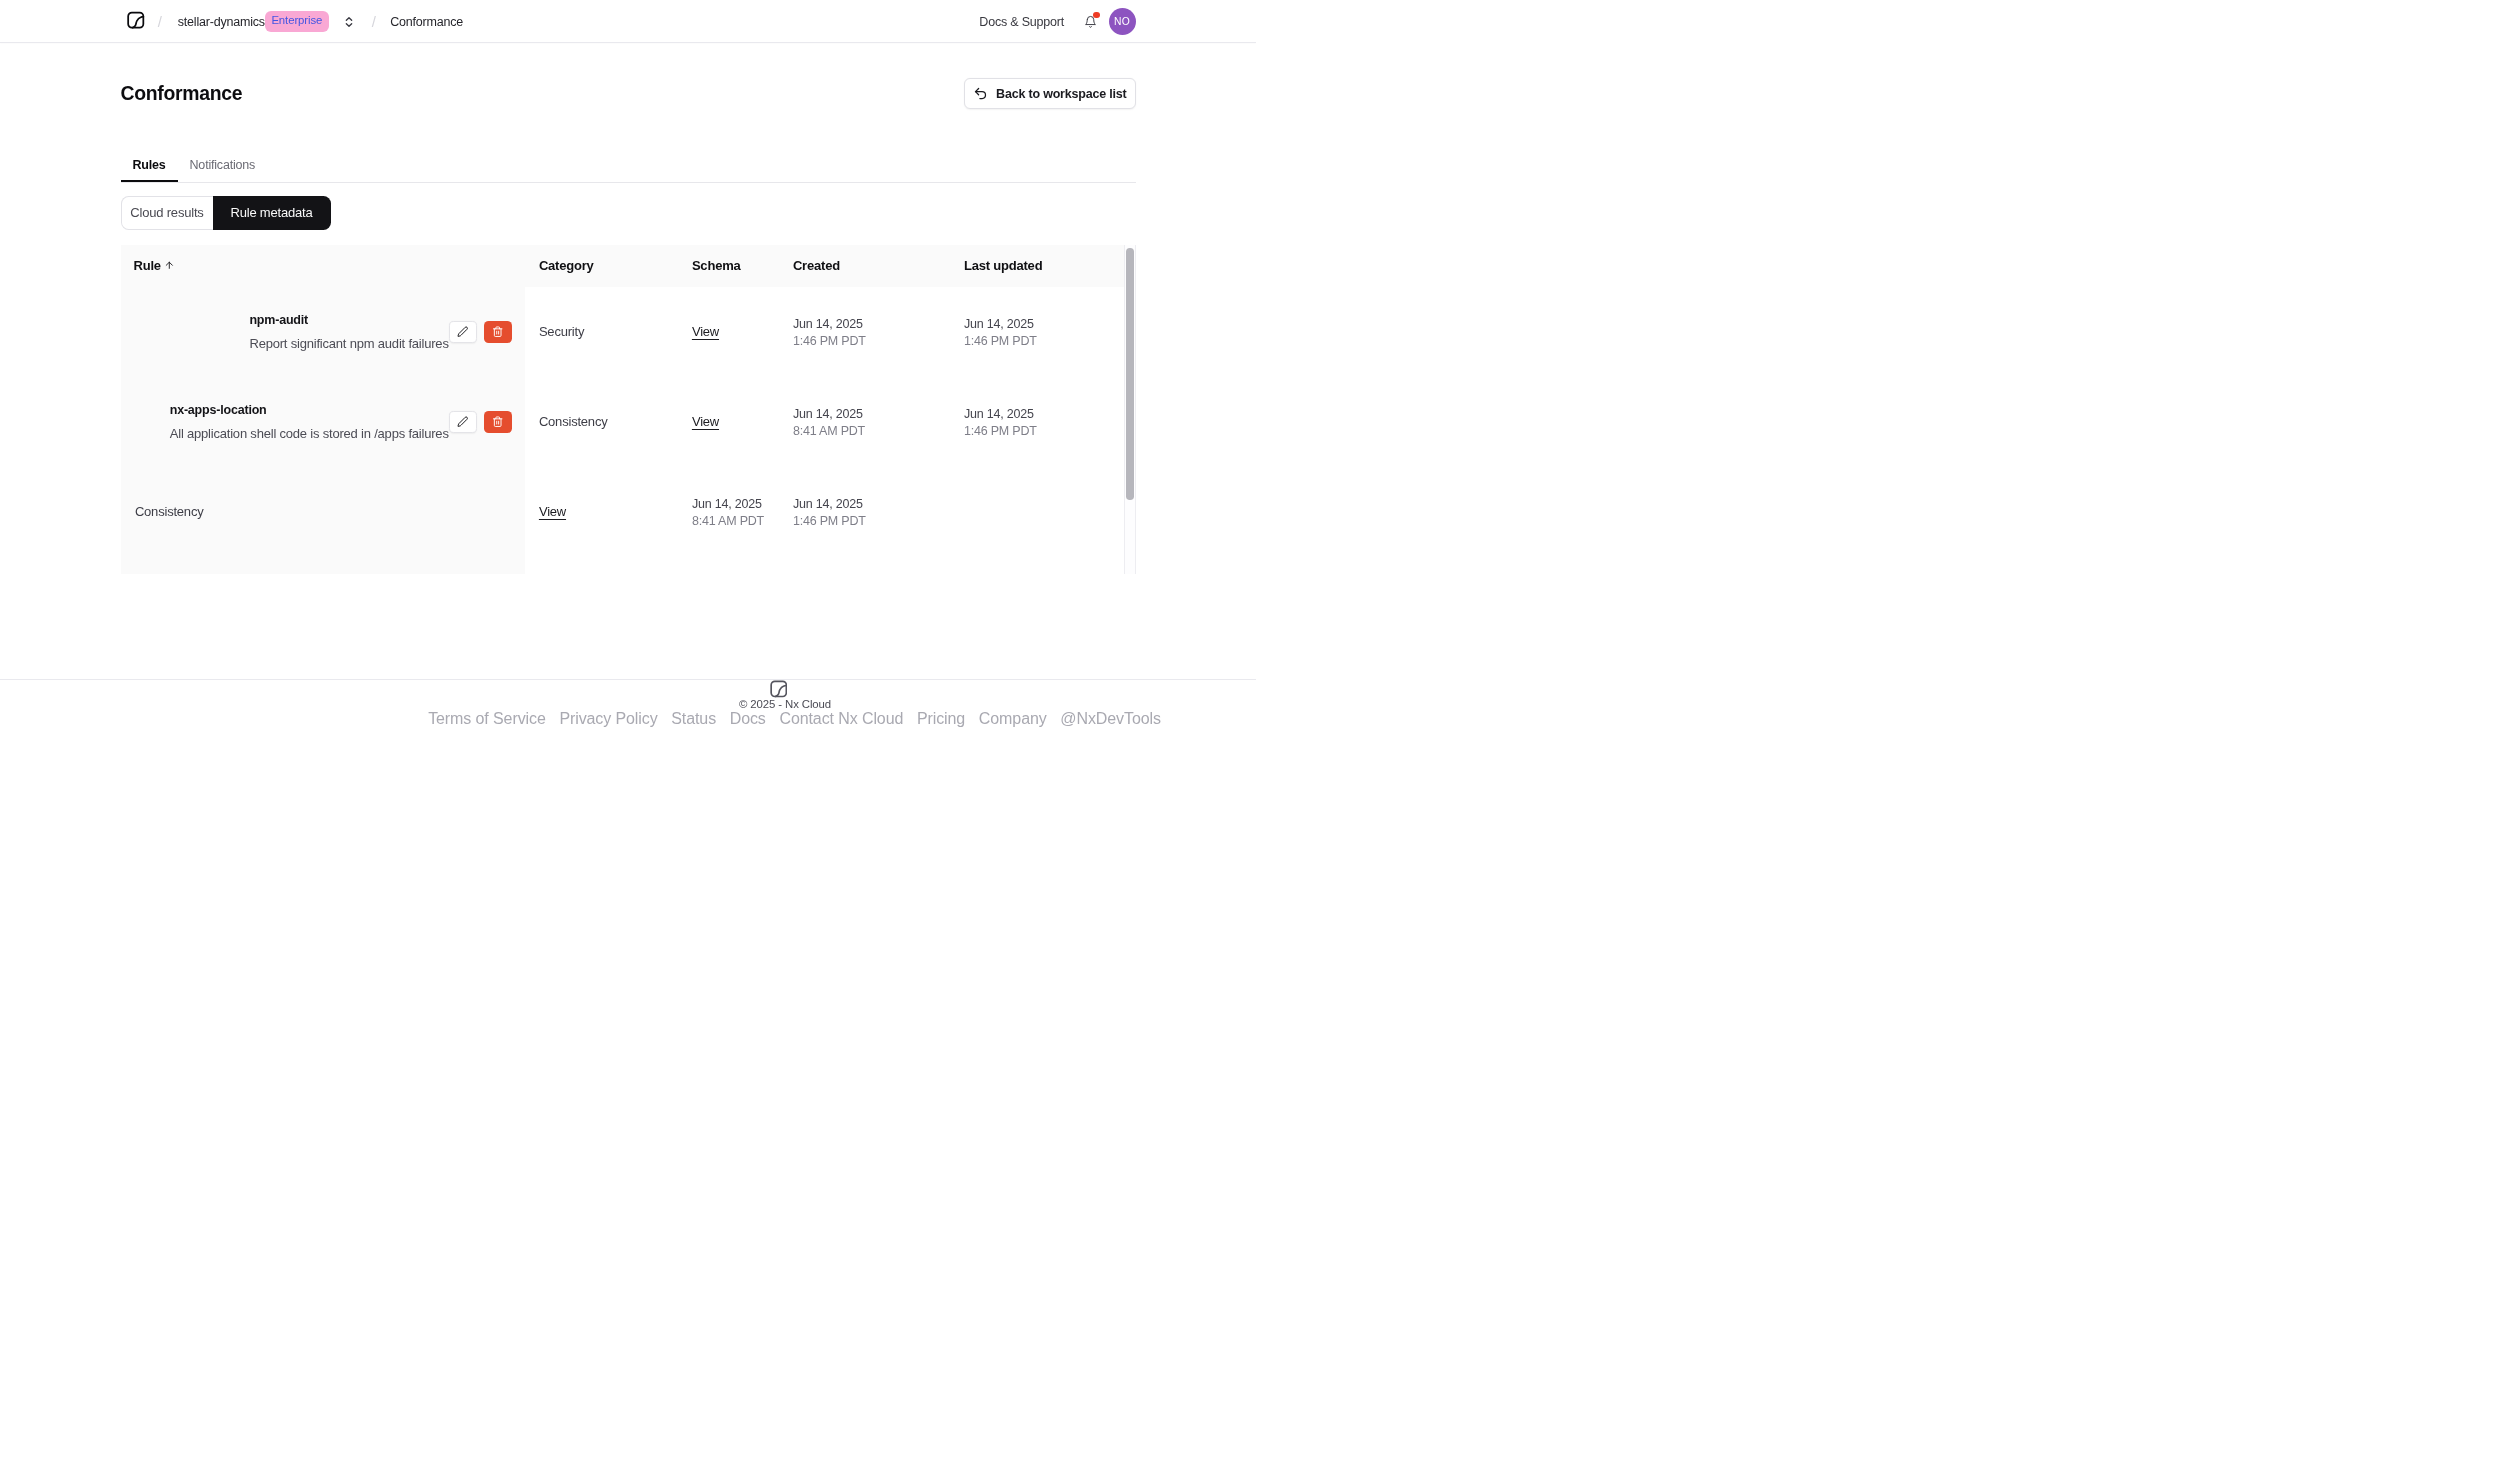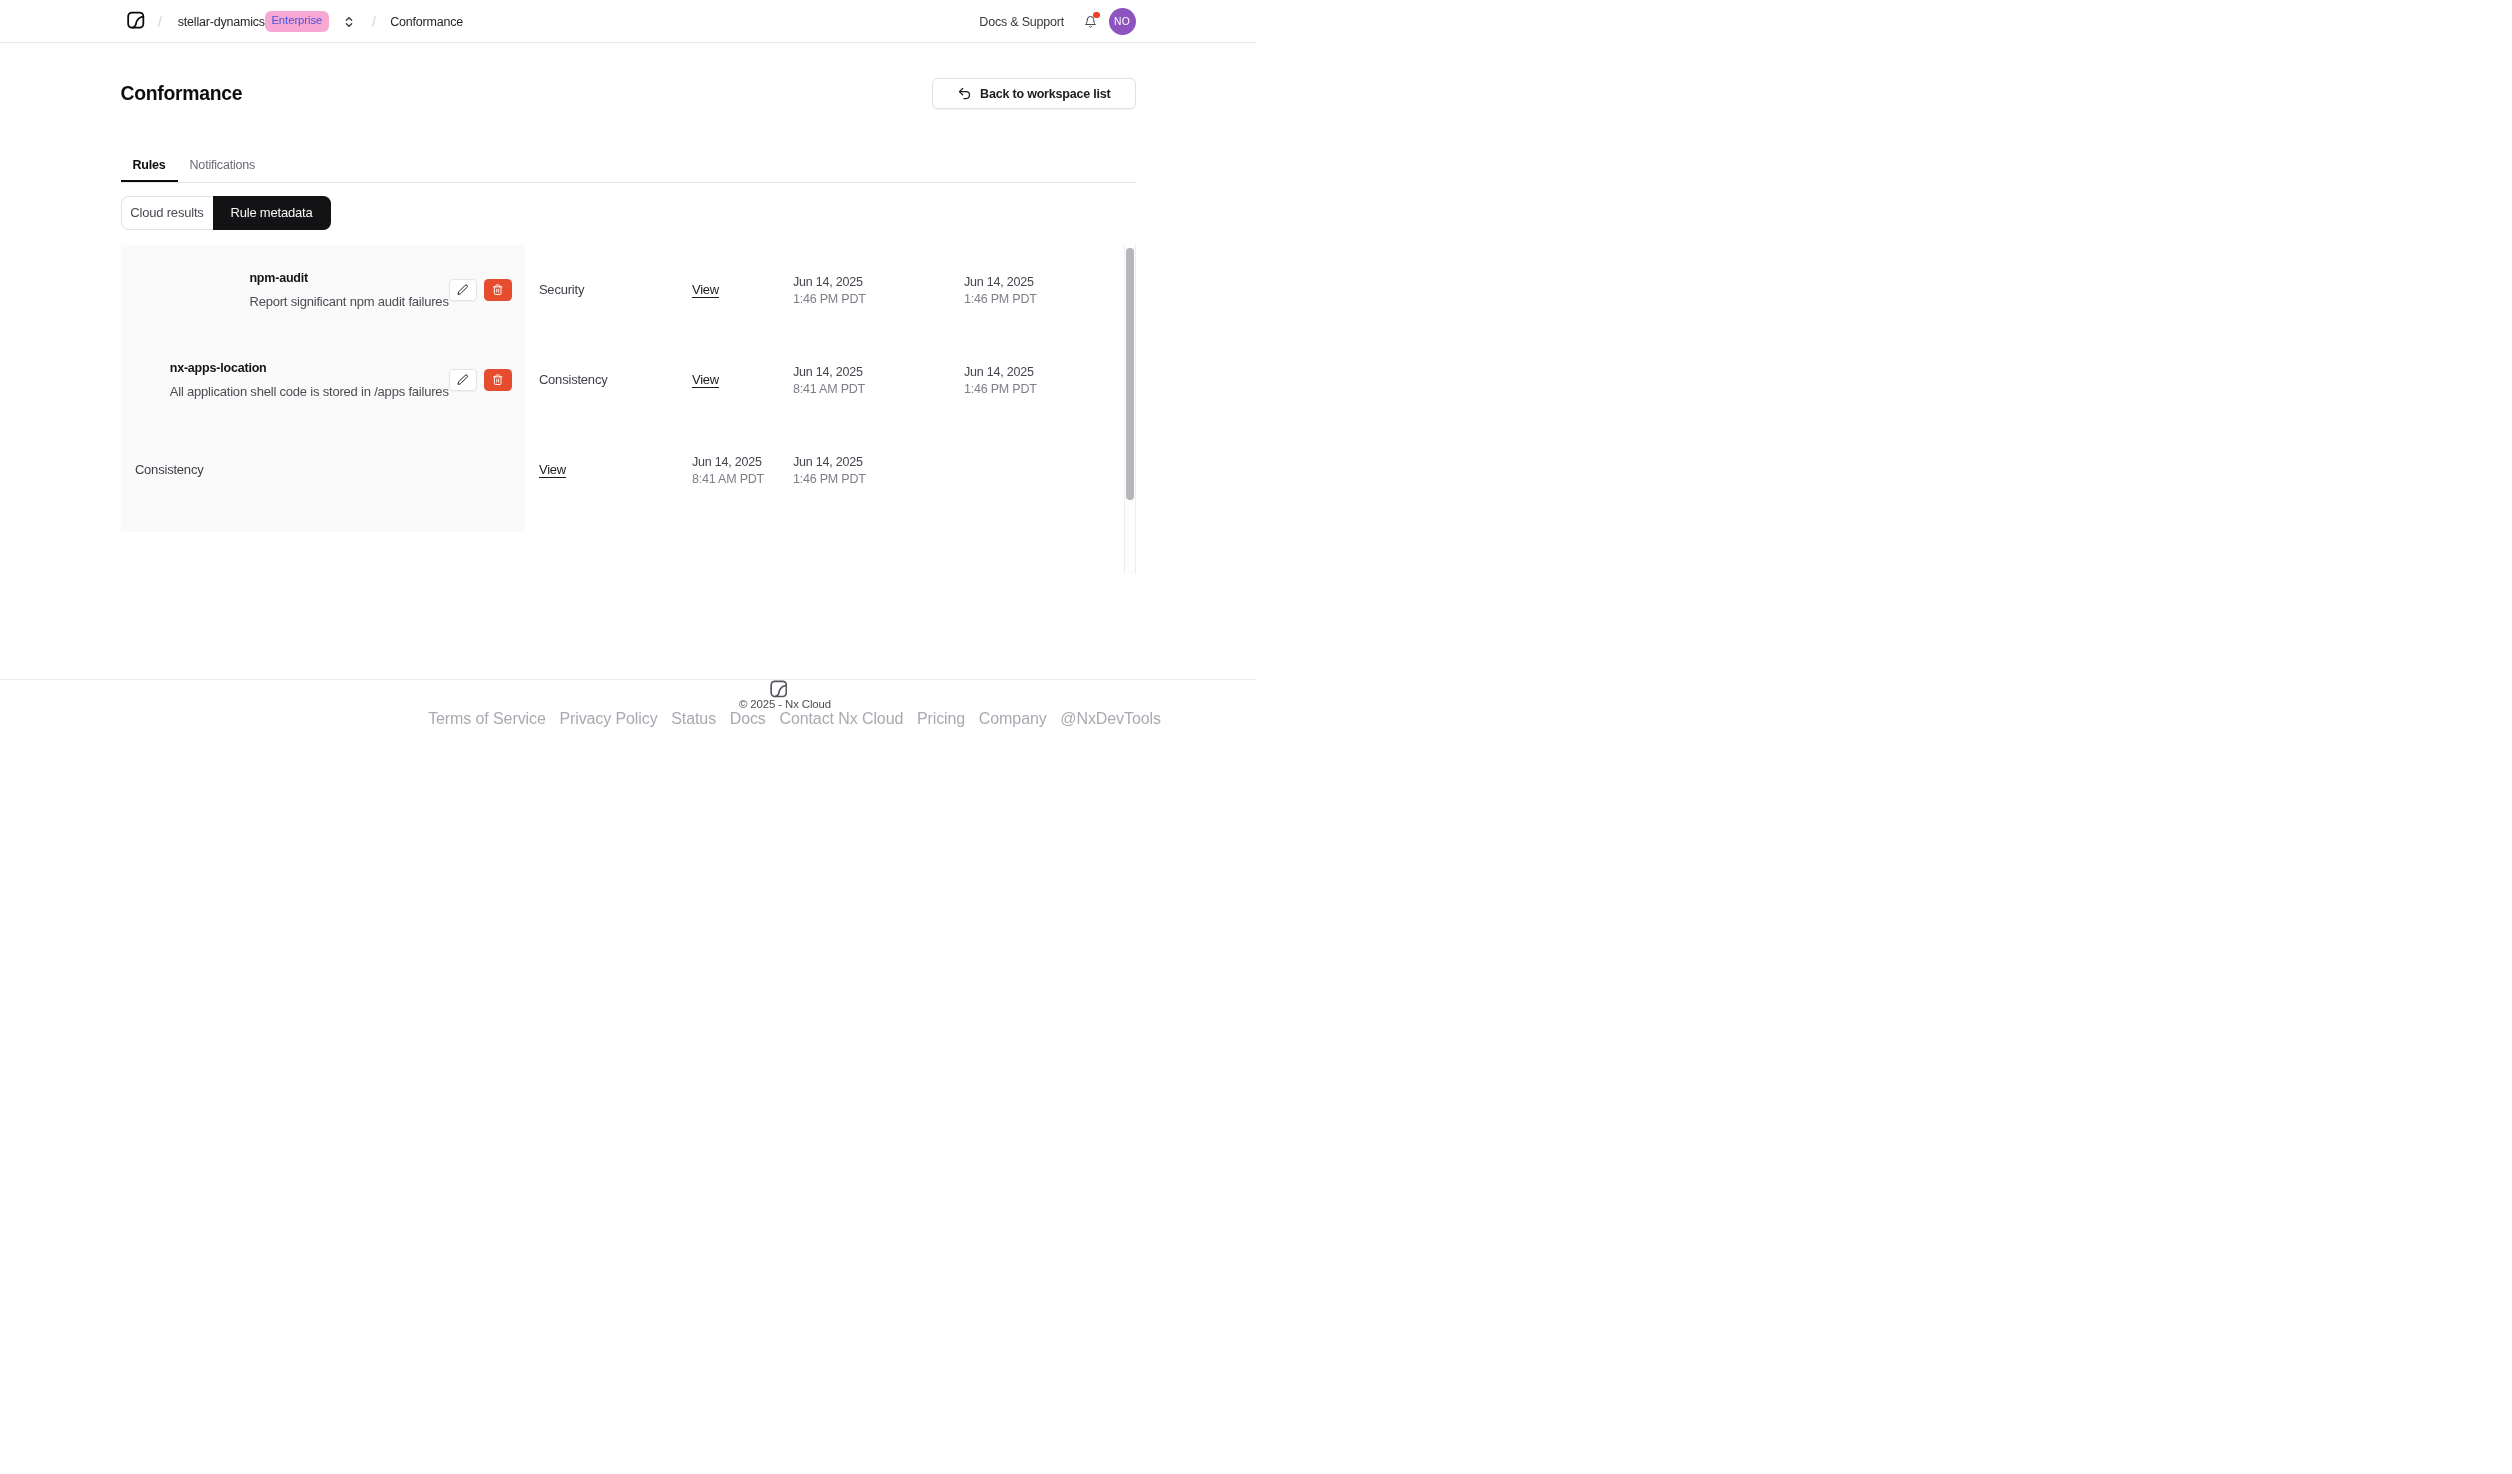--- a/index.html
+++ b/index.html
@@ -55,21 +55,21 @@
     font-size: 10.3px; letter-spacing: 0.3px;
     display: flex; align-items: center; justify-content: center;
     border: none; cursor: pointer; font-family: inherit;
   }
 
   
   .page-head { margin-top: 35px; display: flex; align-items: center; justify-content: space-between; height: 31px; }
   .page-title { font-size: 19.4px; font-weight: 700; letter-spacing: -0.3px; color: #0d0d10; line-height: 31px; }
   .back-btn {
     height: 31px; display: flex; align-items: center; gap: 8.4px;
-    padding: 0 24px; border: 0.8px solid #e1e1e6; border-radius: 6px;
+    padding: 0 8px; border: 0.8px solid #e1e1e6; border-radius: 6px;
     background: #fff; box-shadow: 0 0.8px 1.5px rgba(16,16,20,0.05);
     font-family: inherit; font-size: 12.5px; font-weight: 700; letter-spacing: -0.2px; color: #1b1b20;
     cursor: pointer;
   }
 
   
   .tabs { margin-top: 46px; display: flex; border-bottom: 0.8px solid #e7e7eb; }
   .tab {
     background: none; border: none; cursor: pointer; font-family: inherit;
     font-size: 12.5px; letter-spacing: -0.2px;
@@ -200,20 +200,33 @@
     <button class="tab active">Rules</button>
     <button class="tab inactive">Notifications</button>
   </div>
 
   <div class="segmented">
     <button class="seg seg-results">Cloud results</button>
     <button class="seg seg-metadata">Rule metadata</button>
   </div>
 
   <div class="table-wrap">
+    <div class="thead">
+      <div class="th th-rule">
+        <span>Rule</span>
+        <svg width="10.6" height="10.6" viewBox="0 0 24 24" fill="none" stroke="#101013" stroke-width="2" stroke-linecap="round" stroke-linejoin="round">
+          <path d="M12 19V5"></path>
+            <path d="M5 12l7-7 7 7"></path>
+        </svg>
+      </div>
+      <div class="th">Category</div>
+      <div class="th">Schema</div>
+      <div class="th">Created</div>
+      <div class="th">Last updated</div>
+    </div>
 
     <div class="tbody">
       <div class="colbg"></div>
 
       <div class="row">
         <div class="cell rule-cell">
           <div class="rule-text">
             <div class="rule-name">npm-audit</div>
             <div class="rule-desc">Report significant npm audit failures</div>
           </div>

